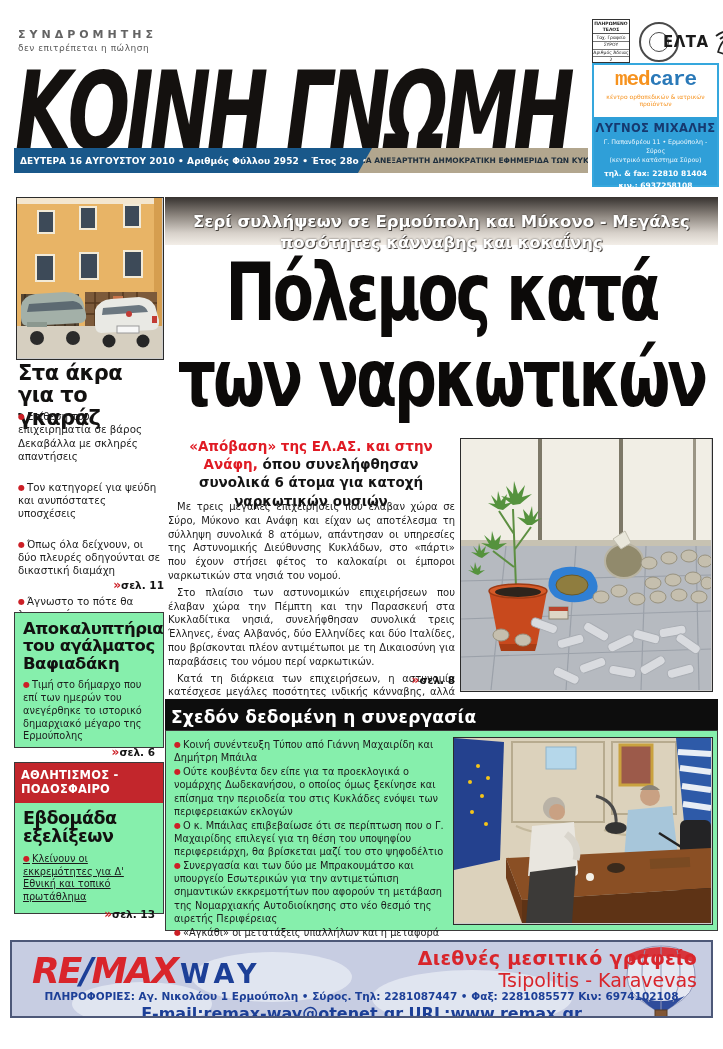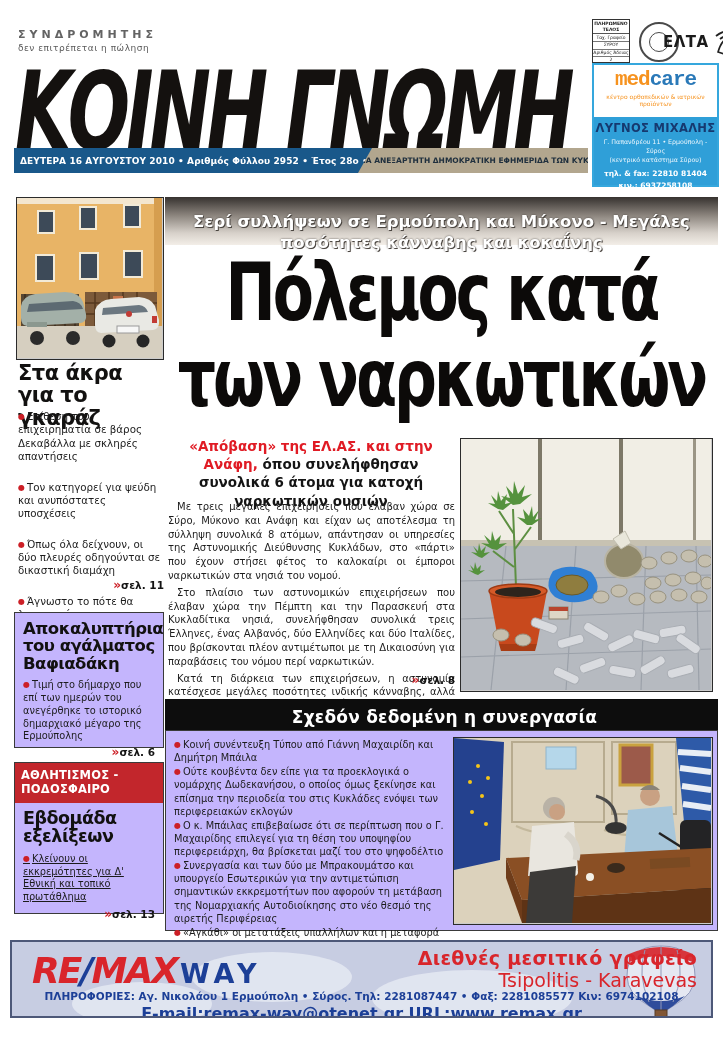--- a/index.html
+++ b/index.html
@@ -57,27 +57,27 @@
   .pgref{font-size:10.5px;font-weight:bold;color:#141414;text-align:right;}
   .pgref .arr{color:#cc1f26;font-size:12px;letter-spacing:-2px;margin-right:2px;}
 
   .photo-frame{border:1.5px solid #2b2b2b;background:#ccc;box-sizing:border-box;}
   .photo-frame svg{display:block;}
 
   
   .story-hl{font-weight:bold;color:#121110;line-height:1.06;letter-spacing:-.5px;}
   .bullet{color:#1c1c1c;}
   .bullet .dot{color:#cc1f26;font-size:8px;margin-right:2px;vertical-align:1px;}
-  .box{border:1.5px solid #3a3a3a;background:#c4b5fd;box-sizing:border-box;}
+  .box{border:1.5px solid #3a3a3a;background:#86efac;box-sizing:border-box;}
   .sports-head{background:#c2262c;color:#fff;font-weight:bold;font-size:11.5px;line-height:1.25;
       padding:5px 6px 6px;letter-spacing:.2px;}
 
   
   .coop-bar{left:165px;top:699px;width:553px;height:36px;background:#0d0d0d;color:#fff;
-      display:flex;align-items:center;justify-content:center;}
+      display:flex;align-items:center;}
   .coop-bar .t{font-weight:bold;font-size:17px;padding-left:6px;letter-spacing:.2px;}
   .coop-box{left:165px;top:730px;width:553px;height:201px;}
   .coop-bullets{position:absolute;left:8px;top:7px;width:280px;font-size:9.8px;line-height:1.34;color:#1c1c1c;}
   .coop-bullets .bullet{margin-bottom:1px;}
 
   
   .remax{left:10px;top:940px;width:703px;height:78px;border:2px solid #4d5878;
       background:#c7cde2;box-sizing:border-box;overflow:hidden;}
   .remax .cloud{position:absolute;background:#eef1f8;border-radius:50%;opacity:.65;}
   .remax-logo{position:absolute;left:20px;top:8px;font-weight:bold;font-style:italic;font-size:36px;letter-spacing:-2px;}

